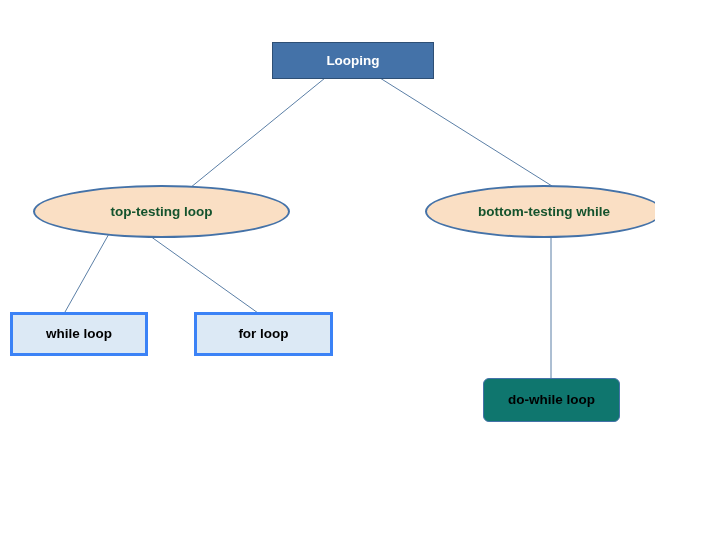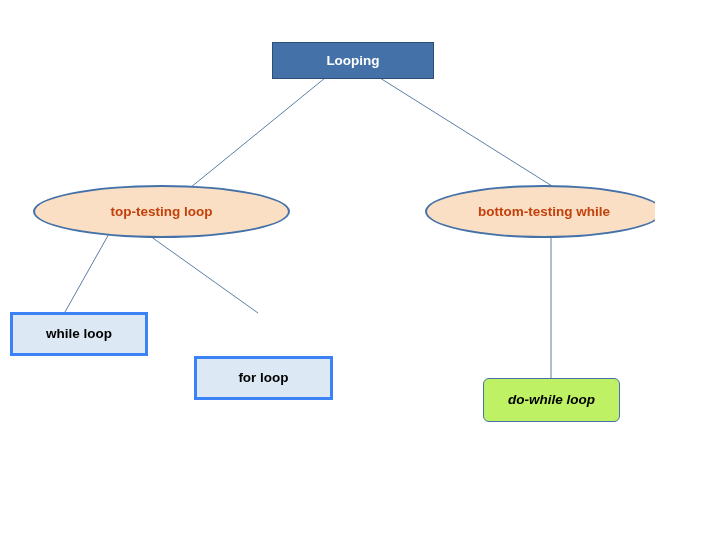--- a/index.html
+++ b/index.html
@@ -38,33 +38,32 @@
   }
   .node-root {
     background: #4472a8;
     border: 1px solid #2e4f75;
     color: #ffffff;
   }
   .node-ellipse {
     background: #fadfc4;
     border: 2px solid #4472a8;
     border-radius: 50%;
-    color: #c2410c;
+    color: #14532d;
   }
   .node-box {
     background: #dce9f5;
     border: 3px solid #3b82f6;
     color: #000000;
   }
   .node-box-round {
-    background: #bef264;
+    background: #0f766e;
     border: 1px solid #4472a8;
     border-radius: 6px;
     color: #000000;
-    font-style: italic;
   }
 </style>
 </head>
 <body>
 
 <div id="canvas">
 
   <svg class="lines" viewBox="0 0 720 540">
 
     <line x1="325" y1="78" x2="185" y2="192" stroke="#5b7fa6" stroke-width="1"></line>
@@ -87,21 +86,21 @@
   </div>
 
   <div class="node node-ellipse" style="left:425px; top:185px; width:238px; height:53px;">
     <span>bottom-testing while</span>
   </div>
 
   <div class="node node-box" style="left:10px; top:312px; width:138px; height:44px;">
     <span>while loop</span>
   </div>
 
-  <div class="node node-box" style="left:194px; top:312px; width:139px; height:44px;margin-top:44px;">
+  <div class="node node-box" style="left:194px; top:312px; width:139px; height:44px;">
     <span>for loop</span>
   </div>
 
   <div class="node node-box-round" style="left:483px; top:378px; width:137px; height:44px;">
     <span>do-while loop</span>
   </div>
 
 </div>
 
 </body></html>

